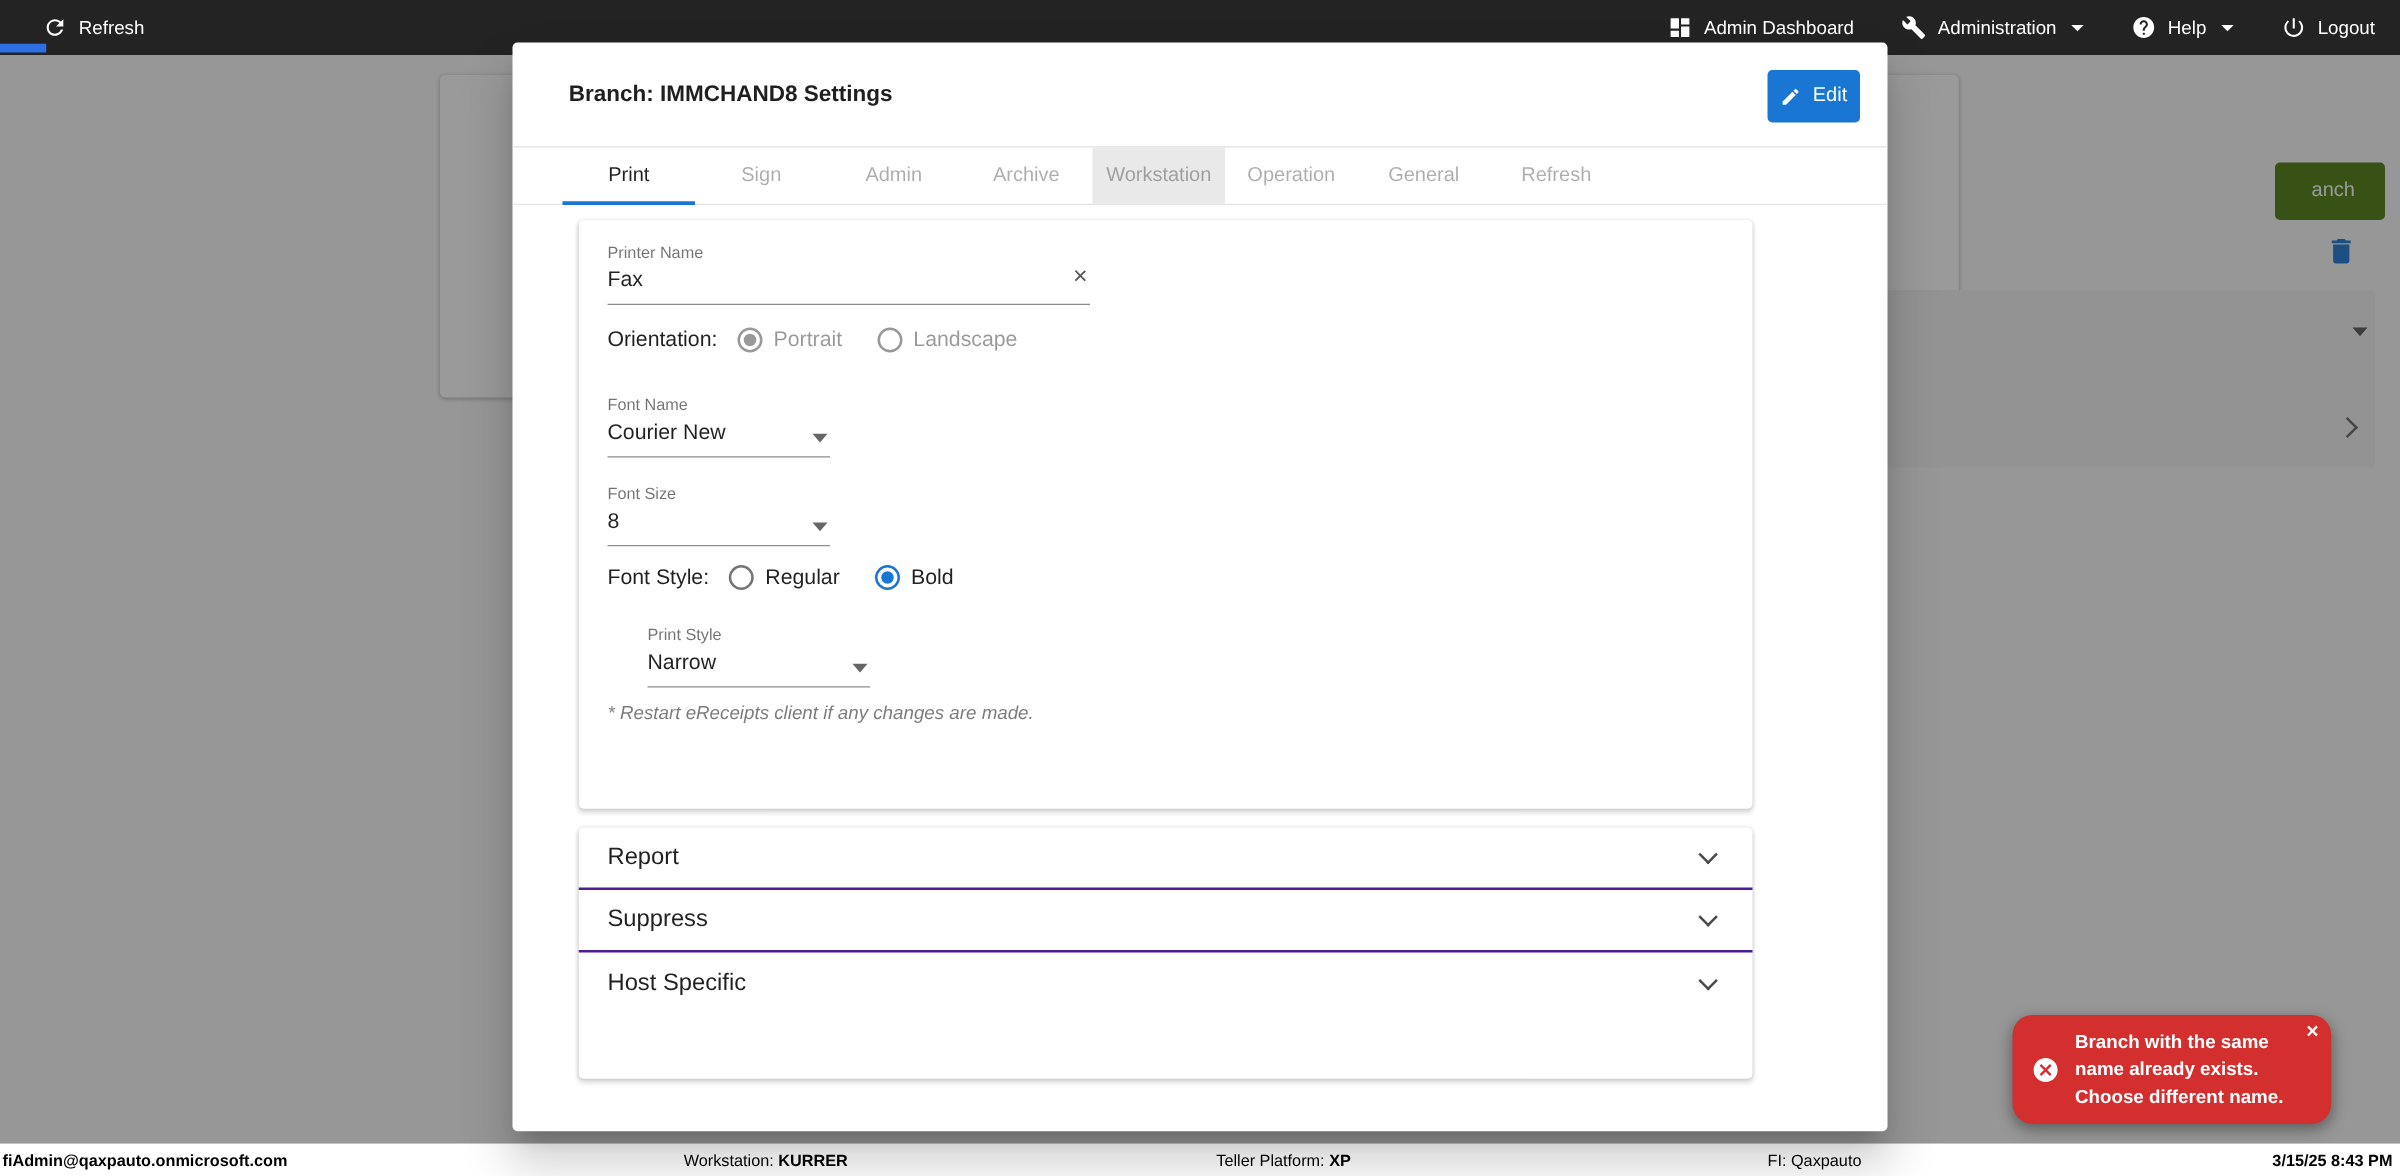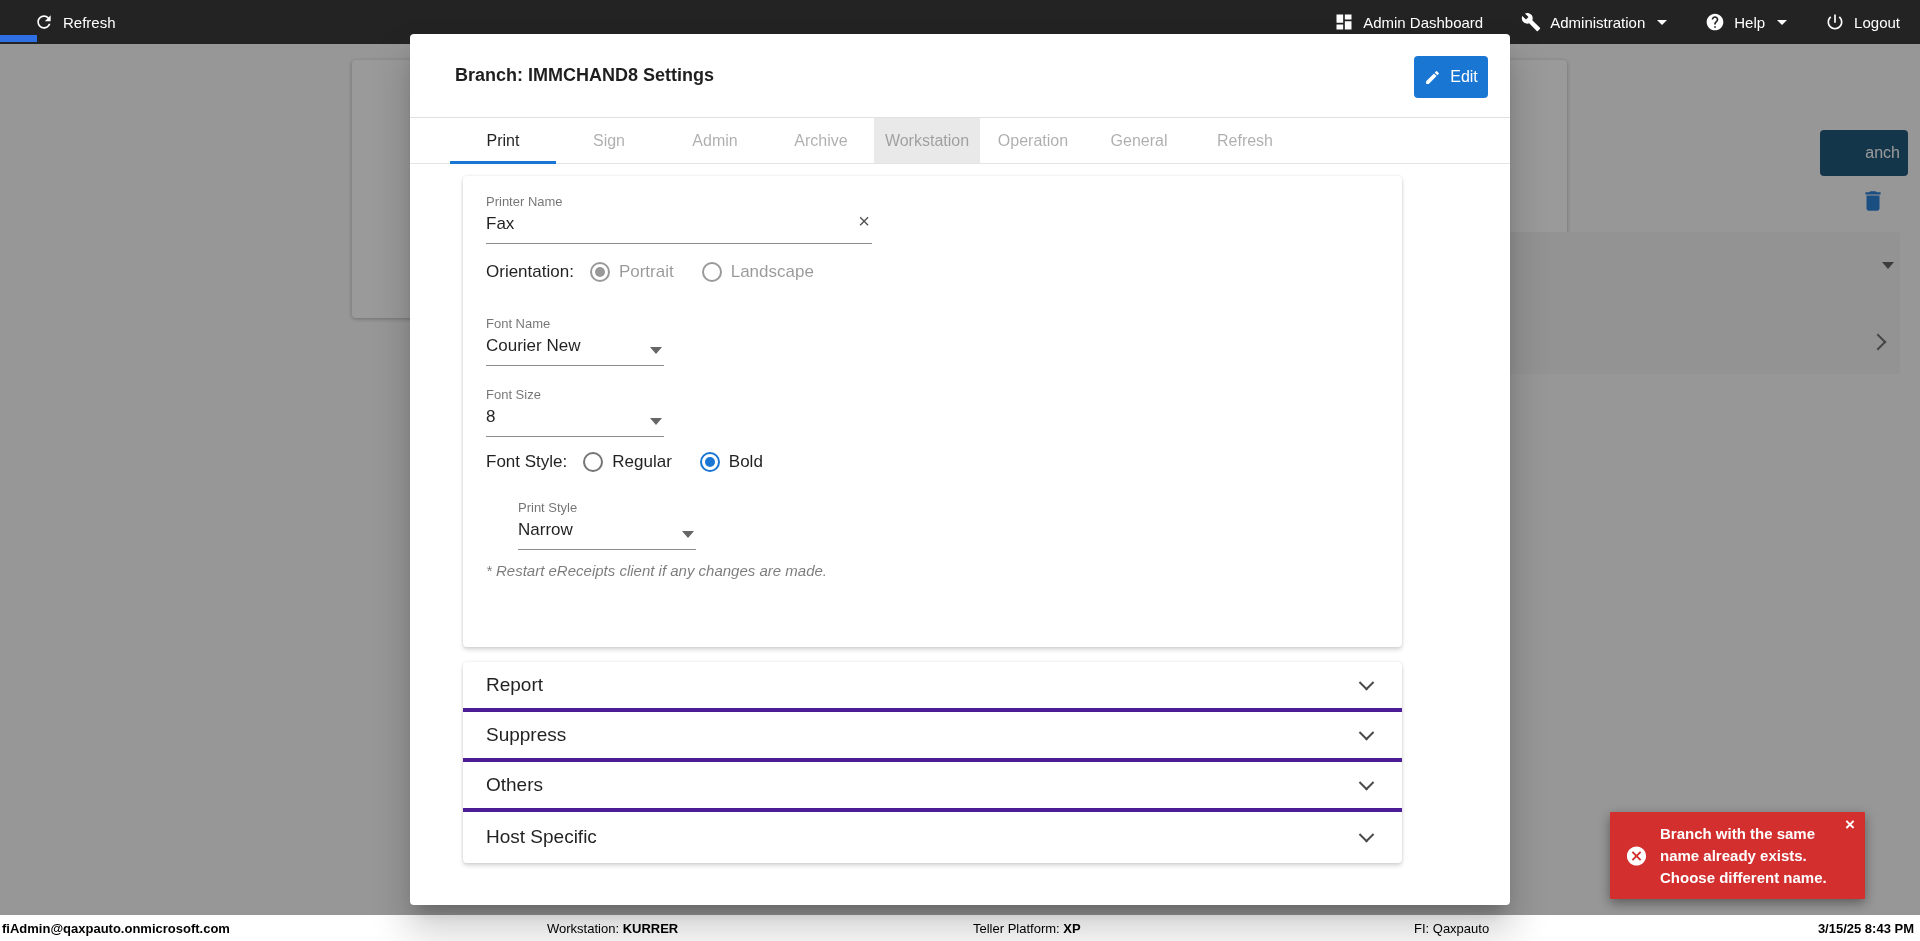--- a/index.html
+++ b/index.html
@@ -13,22 +13,22 @@
   .tb-item { display:flex; align-items:center; gap:9px; cursor:pointer; white-space:nowrap; }
   .tb-right { margin-left:auto; display:flex; align-items:center; gap:38px; }
   .tb-icon svg { display:block; width:20px; height:20px; fill:#fff; }
   .caret-down { width:0; height:0; border-left:5px solid transparent; border-right:5px solid transparent; border-top:5px solid #fff; margin-left:3px; }
   .blue-strip { position:absolute; left:0; top:35px; width:37px; height:7px; background:#2f6fe4; z-index:21; }
 
   
   .backdrop { position:absolute; inset:0; z-index:1; }
   .bd-sheet { position:absolute; left:352px; top:60px; width:1215px; height:258px; background:#fff; border-radius:4px; box-shadow:0 1px 4px rgba(0,0,0,.3); }
   .bd-input { position:absolute; left:364px; top:72px; width:46px; border-bottom:1px solid #777; font-size:17px; color:#333; padding-bottom:4px; }
-  .bd-green-btn { position:absolute; left:1468px; top:70px; width:88px; height:46px; background:#0c4a6e; border:none; border-radius:4px;
-                  color:#fff; font-size:16px; font-family:inherit; text-align:right; padding-right:8px; }
+  .bd-green-btn { position:absolute; left:1468px; top:70px; width:88px; height:46px; background:#4d7c0f; border:none; border-radius:4px;
+                  color:#fff; font-size:16px; font-family:inherit; text-align:right; padding-right:24px; }
   .cb { position:absolute; width:22px; height:22px; background:#1976d2; border-radius:3px; }
   .cb-ind::after { content:""; position:absolute; left:5px; top:10px; width:12px; height:3px; background:#fff; }
   .cb-check::after { content:""; position:absolute; left:7px; top:3px; width:6px; height:11px; border:solid #fff; border-width:0 3px 3px 0; transform:rotate(45deg); }
   .bd-trash { position:absolute; left:1508px; top:128px; width:26px; height:26px; }
   .bd-trash svg { width:26px; height:26px; fill:#1976d2; }
   .bd-card { position:absolute; left:370px; top:172px; width:1178px; height:142px; background:#f2f2f2; border-radius:4px; }
   .bd-caret { position:absolute; left:1530px; top:202px; width:0; height:0; border-left:6px solid transparent; border-right:6px solid transparent; border-top:7px solid #555; }
   .bd-chev-right { position:absolute; left:1520px; top:276px; width:12px; height:12px; border-right:2.5px solid #666; border-top:2.5px solid #666; transform:rotate(45deg); }
 
   .overlay { position:absolute; left:0; top:44px; width:1920px; height:871px; background:rgba(30,30,30,.45); z-index:5; }
@@ -76,25 +76,25 @@
   .radio.checked::after { content:""; position:absolute; inset:3px; border-radius:50%; background:rgba(0,0,0,.54); }
   .radio.gray { border-color:rgba(0,0,0,.40); }
   .radio.gray.checked::after { background:rgba(0,0,0,.40); }
   .radio.blue { border-color:#1976d2; }
   .radio.blue.checked::after { background:#1976d2; }
   .opt-muted { color:rgba(0,0,0,.40); }
 
   .note { position:absolute; left:23px; top:386px; font-style:italic; font-size:15px; color:rgba(0,0,0,.52); }
 
   .panel-group { top:497px; height:201px; }
-  .group-row { height:50px; display:flex; align-items:center; justify-content:space-between; padding:0 30px 0 23px; border-bottom:4px solid #4c1d95; cursor:pointer; }
+  .group-row { height:50px; display:flex; align-items:center; justify-content:space-between; padding:0 30px 0 23px; border-bottom:2px solid #4c1d95; cursor:pointer; }
   .group-row:last-child { border-bottom:none; }
 
   
-  .toast { position:absolute; left:1610px; top:812px; width:255px; background:#d32f2f; border-radius:1px; color:#fff; z-index:60;
+  .toast { position:absolute; left:1610px; top:812px; width:255px; background:#d32f2f; border-radius:16px; color:#fff; z-index:60;
            box-shadow:0 4px 12px rgba(0,0,0,.4); padding:11px 26px 11px 50px; display:flex; align-items:center; }
   .toast-icon { position:absolute; left:15px; top:50%; transform:translateY(-50%); width:23px; height:23px; }
   .toast-icon svg { width:23px; height:23px; fill:#fff; }
   .toast-msg { font-size:15px; font-weight:bold; line-height:1.45; }
   .toast-close { position:absolute; right:10px; top:3px; font-size:17px; font-weight:bold; color:#fff; cursor:pointer; }
 
   
   .statusbar { position:absolute; left:0; bottom:0; width:1920px; height:26px; background:#fff; z-index:20; font-size:13px; color:#000; }
   .statusbar b { font-weight:bold; }
   .sb-user { position:absolute; left:2px; top:6px; font-weight:bold; }
@@ -283,24 +283,20 @@
       <div class="panel panel-group">
         <div class="group-row">
           <span class="panel-title">Report</span>
           <span class="chev chev-down"></span>
         </div>
         <div class="group-row">
           <span class="panel-title">Suppress</span>
           <span class="chev chev-down"></span>
         </div>
         <div class="group-row">
-          <span class="panel-title">Others</span>
-          <span class="chev chev-down"></span>
-        </div>
-        <div class="group-row">
           <span class="panel-title">Host Specific</span>
           <span class="chev chev-down"></span>
         </div>
       </div>
 
     </div>
   </section>
 
   <div class="toast">
     <span class="toast-icon">

